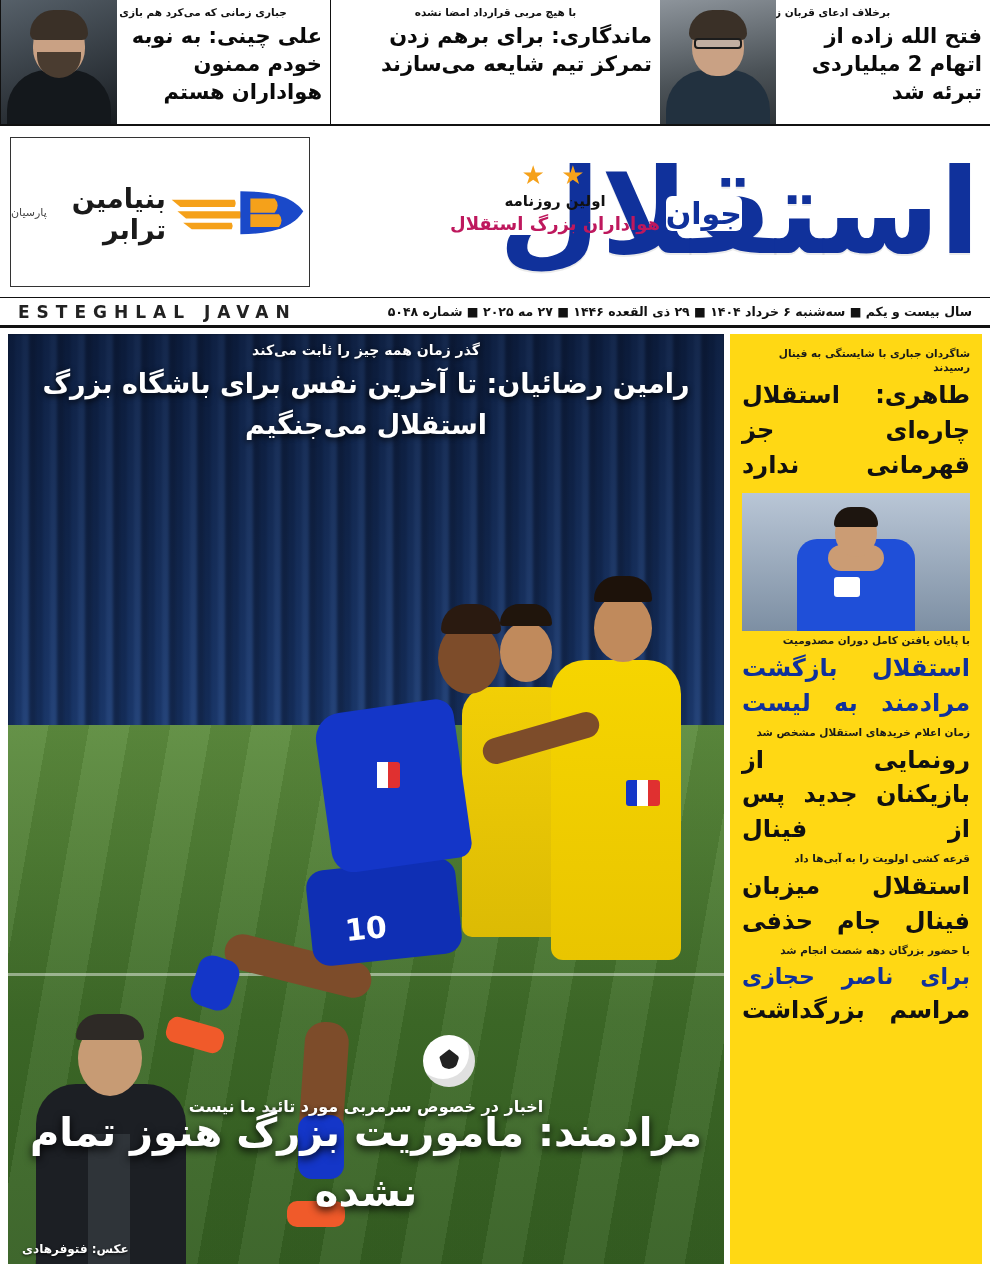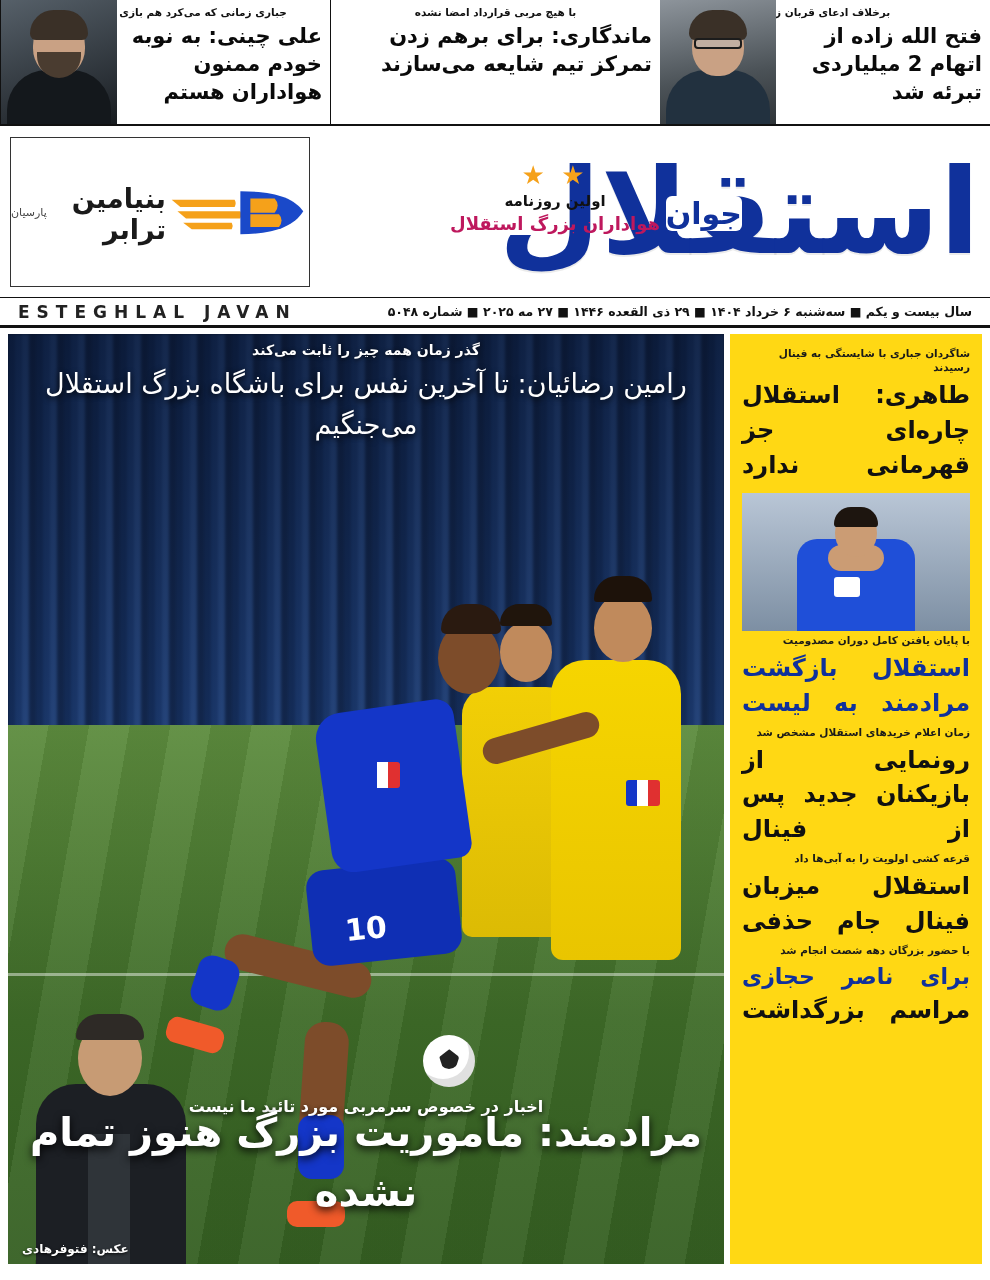--- a/index.html
+++ b/index.html
@@ -345,21 +345,21 @@
   .lead-kicker {
     position: absolute; top: 8px; right: 12px; left: 12px;
     text-align: center;
     color: #fff; font-size: 14px; font-weight: 700;
     text-shadow: 0 1px 4px rgba(0,0,0,.85);
     direction: rtl;
   }
   .lead-headline {
     position: absolute; top: 30px; right: 16px; left: 16px;
     text-align: center;
-    color: #fff; font-size: 27px; font-weight: 400; line-height: 1.5;
+    color: #fff; font-size: 27px; font-weight: 700; line-height: 1.5;
     text-shadow: 0 2px 6px rgba(0,0,0,.9);
     direction: rtl;
   }
   .bottom-kicker {
     position: absolute; bottom: 148px; right: 18px; left: 18px;
     text-align: center; color: #fff; font-size: 16px; font-weight: 800;
     text-shadow: 0 2px 5px rgba(0,0,0,.9);
     direction: rtl;
   }
   .bottom-headline {

